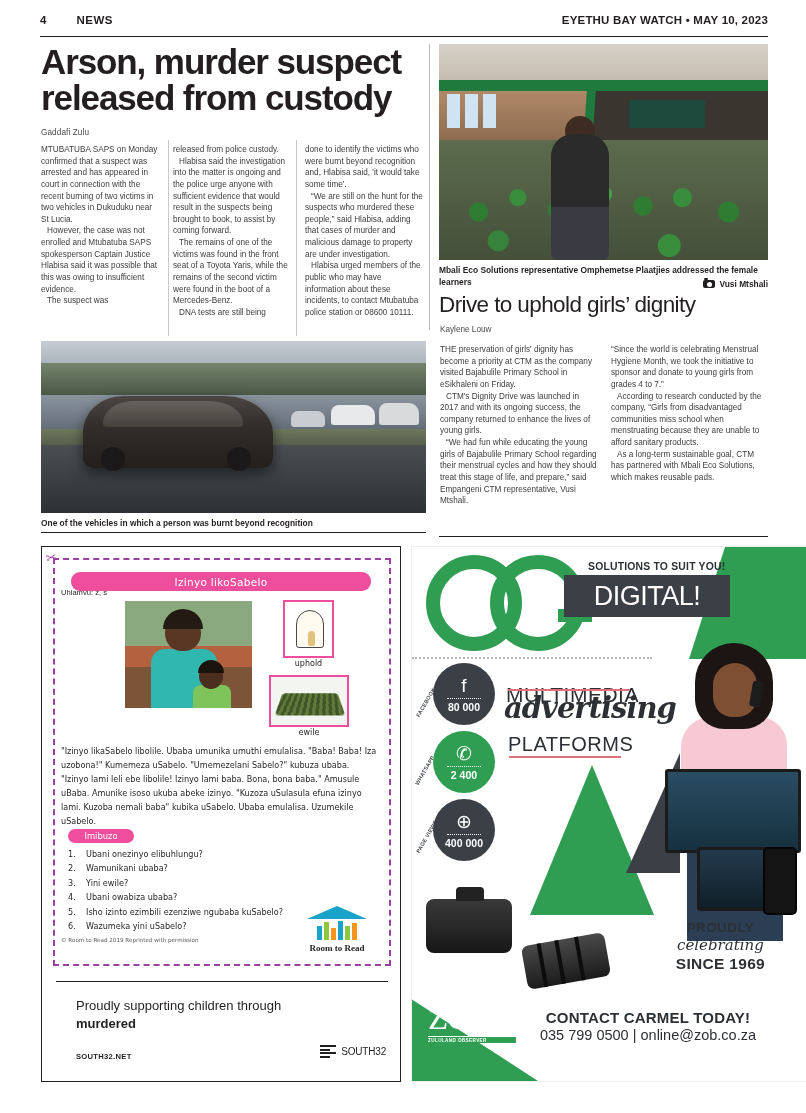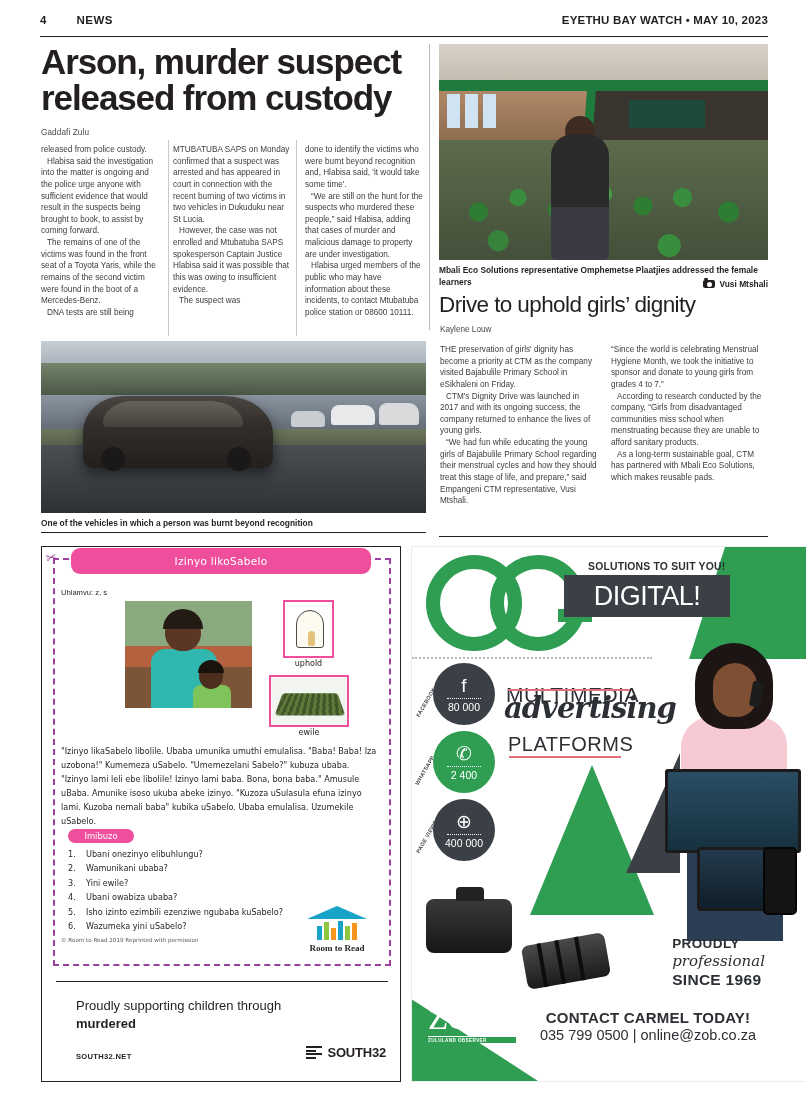--- a/index.html
+++ b/index.html
@@ -183,21 +183,21 @@
   }
   .dash-box {
     position: absolute; left: 11px; top: 11px; width: 338px; height: 408px;
     border: 2px dashed #9b3fa0;
   }
   .scissors {
     position: absolute; left: 4px; top: 3px; font-size: 13px; color: #9b3fa0;
     transform: rotate(-12deg);
   }
   .pink-title {
-    position: absolute; left: 29px; top: 1px; width: 300px; height: 26px;
+    position: absolute; left: 29px; top: 25px; width: 300px; height: 19px;
     background: #ee4e9b; border-radius: 9px;
     display: flex; align-items: center; justify-content: center;
     color: #fff; font-size: 10.5px; font-family: "DejaVu Sans", sans-serif; letter-spacing:.3px;
   }
   .uhlamvu {
     position: absolute; left: 19px; top: 41px; font-size: 7.6px; color: #231f20;
   }
   .illus {
     position: absolute; left: 83px; top: 54px; width: 127px; height: 107px;
     background: linear-gradient(#8aa97f 0 42%, #b4613f 42% 62%, #7c5438 62% 100%);
@@ -284,21 +284,21 @@
   .s32-url {
     position: absolute; left: 34px; top: 505px; font-size: 7.6px; font-weight: 700;
     letter-spacing: .3px; color:#231f20;
   }
   .s32-logo {
     position: absolute; right: 14px; top: 498px;
     display: flex; align-items: center; gap: 5px;
   }
   .s32-mark { display:flex; flex-direction:column; gap:1.5px; }
   .s32-mark i { display:block; height:2px; background:#231f20; }
-  .s32-word { font-size: 13px; font-weight: 700; letter-spacing: -.2px; }
+  .s32-word { font-size: 10px; font-weight: 400; letter-spacing: -.2px; }
 
   
   .ad-right {
     position: absolute; left: 411px; top: 546px; width: 399px; height: 536px;
     background: #fff; overflow: hidden; border: 1px solid #ededed;
   }
   .gd-wedge {
     position: absolute; right: 0; top: 0; width: 120px; height: 112px;
     background: #2f9e52;
     clip-path: polygon(30% 0, 100% 0, 100% 100%, 0 100%);
@@ -328,21 +328,21 @@
     border-bottom: 2px dotted #b8b8b8;
   }
 
   .badge {
     position: absolute; width: 62px; height: 62px; border-radius: 50%;
     display:flex; flex-direction:column; align-items:center; justify-content:center;
     color:#fff; text-align:center;
   }
   .badge .bi { font-size: 19px; line-height: 1; }
   .badge .bdash { width: 34px; border-bottom: 1px dotted #ffffff; margin: 3px 0 2px; }
-  .badge .bn { font-size: 10.5px; font-weight: 400; }
+  .badge .bn { font-size: 10.5px; font-weight: 700; }
   .b-fb { left: 21px; top: 116px; background: #3b3f46; }
   .b-wa { left: 21px; top: 184px; background: #2f9e52; }
   .b-pv { left: 21px; top: 252px; background: #3b3f46; }
   .vlabel {
     position:absolute; font-size: 5.4px; font-weight: 700; color: #3b3f46;
     letter-spacing: .3px; white-space: nowrap;
     transform: rotate(-60deg); transform-origin: left bottom;
   }
   .vl-fb { left: 8px; top: 165px; }
   .vl-wa { left: 7px; top: 233px; }
@@ -420,21 +420,21 @@
     position: absolute; left: 0; bottom: 0; width: 126px; height: 136px;
     background: #2f9e52; clip-path: polygon(0 40%, 100% 100%, 0 100%);
   }
   .zo-logo {
     position: absolute; left: 16px; bottom: 38px; width: 88px;
   }
   .zo-word { font-family: "Liberation Serif", serif; font-weight: 400;
     font-size: 33px; color:#fff; letter-spacing: -1px; line-height: .9; margin-top: 8px; }
   .zo-sub { font-size: 4.6px; color:#fff; letter-spacing: .4px; font-weight:700;
     background:#2f9e52; border-top:1px solid #fff; margin-top:2px; padding-top:1px;}
-  .zo-proudly { position:absolute; right: 44px; bottom: 92px; }
+  .zo-proudly { position:absolute; right: 44px; bottom: 108px; text-align:center; }
   .zp1 { font-size: 13.5px; font-weight: 700; letter-spacing: .4px; color:#2c2f33; }
   .zp2 { font-size: 15px; font-family:"DejaVu Serif", serif; font-style: italic;
          color:#2c2f33; margin: 1px 0; }
   .zp3 { font-size: 15.5px; font-weight: 700; letter-spacing: .3px; color:#2c2f33; }
   .zo-contact {
     position: absolute; left: 120px; bottom: 38px; width: 232px; text-align:center;
   }
   .zc1 { font-size: 15px; font-weight: 700; letter-spacing: .2px; color:#2c2f33; }
   .zc2 { font-size: 14.5px; color:#2c2f33; margin-top: 1px; }
 </style>
@@ -450,29 +450,29 @@
     </div>
     <div class="mh-right">EYETHU BAY WATCH • MAY 10, 2023</div>
   </div>
   <div class="mh-rule"></div>
 
   <div class="headline">Arson, murder suspect released from custody</div>
   <div class="byline-left">Gaddafi Zulu</div>
 
   <div class="cols-left">
     <div class="col">
+      <p>MTUBATUBA SAPS on Monday confirmed that a suspect was arrested and has appeared in court in connection with the recent burning of two victims in two vehicles in Dukuduku near St Lucia.</p>
+      <p class="ind">However, the case was not enrolled and Mtubatuba SAPS spokesperson Captain Justice Hlabisa said it was possible that this was owing to insufficient evidence.</p>
+      <p class="ind">The suspect was</p>
+    </div>
+    <div class="col">
       <p>released from police custody.</p>
       <p class="ind">Hlabisa said the investigation into the matter is ongoing and the police urge anyone with sufficient evidence that would result in the suspects being brought to book, to assist by coming forward.</p>
       <p class="ind">The remains of one of the victims was found in the front seat of a Toyota Yaris, while the remains of the second victim were found in the boot of a Mercedes-Benz.</p>
       <p class="ind">DNA tests are still being</p>
-    </div>
-    <div class="col">
-      <p>MTUBATUBA SAPS on Monday confirmed that a suspect was arrested and has appeared in court in connection with the recent burning of two victims in two vehicles in Dukuduku near St Lucia.</p>
-      <p class="ind">However, the case was not enrolled and Mtubatuba SAPS spokesperson Captain Justice Hlabisa said it was possible that this was owing to insufficient evidence.</p>
-      <p class="ind">The suspect was</p>
     </div>
     <div class="col">
       <p>done to identify the victims who were burnt beyond recognition and, Hlabisa said, 'it would take some time'.</p>
       <p class="ind">“We are still on the hunt for the suspects who murdered these people,” said Hlabisa, adding that cases of murder and malicious damage to property are under investigation.</p>
       <p class="ind">Hlabisa urged members of the public who may have information about these incidents, to contact Mtubatuba police station or 08600 10111.</p>
     </div>
   </div>
   <div class="col-rule" style="left:168px"></div>
   <div class="col-rule" style="left:296px"></div>
   <div class="vdiv-top"></div>
@@ -678,21 +678,21 @@
     <div class="gd-plat-ul"></div>
 
     <div class="zo-green"></div>
     <div class="zo-logo">
       <div class="zo-word">ZO</div>
       <div class="zo-sub">ZULULAND OBSERVER</div>
     </div>
 
     <div class="zo-proudly">
       <div class="zp1">PROUDLY</div>
-      <div class="zp2">professional</div>
+      <div class="zp2">celebrating</div>
       <div class="zp3">SINCE 1969</div>
     </div>
 
     <div class="zo-contact">
       <div class="zc1">CONTACT CARMEL TODAY!</div>
       <div class="zc2">035 799 0500 | online@zob.co.za</div>
     </div>
   </div>
 
 </div>

